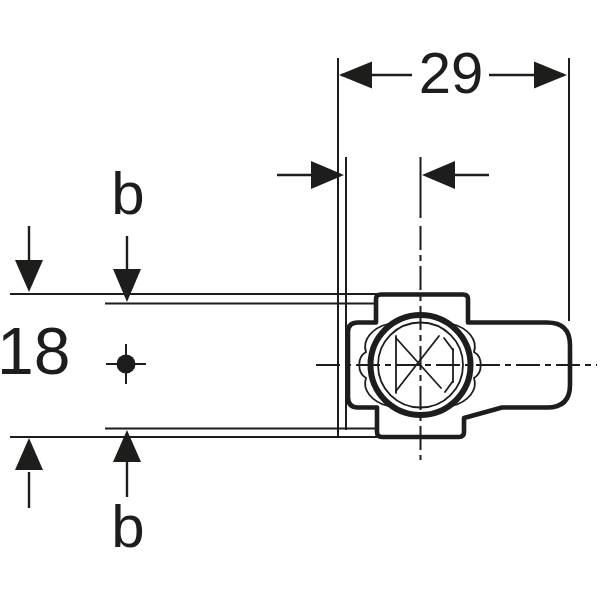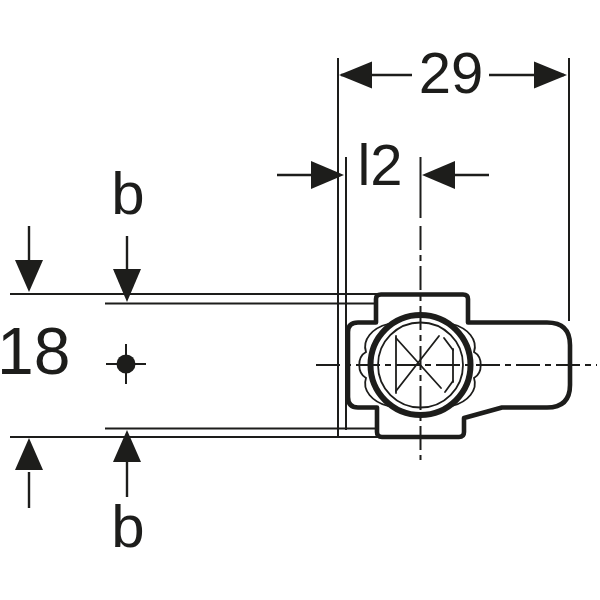--- a/index.html
+++ b/index.html
@@ -132,21 +132,20 @@
 
     <g>
       <path class="centerline" d="M316,365 L597,365"></path>
       <path class="centerline" d="M420.5,226 L420.5,460"></path>
     </g>
 
   </svg>
 
   <div class="dimlabel f58 centered" style="left:451px;top:44px;">29</div>
 
-  <div class="dimlabel f58 centered" style="left:380px;top:136px;">l2</div>
 
   <div class="dimlabel f60 centered" style="left:128px;top:164px;">b</div>
 
   <div class="dimlabel f66" style="left:-3px;top:318px;">18</div>
 
   <div class="dimlabel f60 centered" style="left:128px;top:497px;">b</div>
 
 </div>
 
 </body></html>

